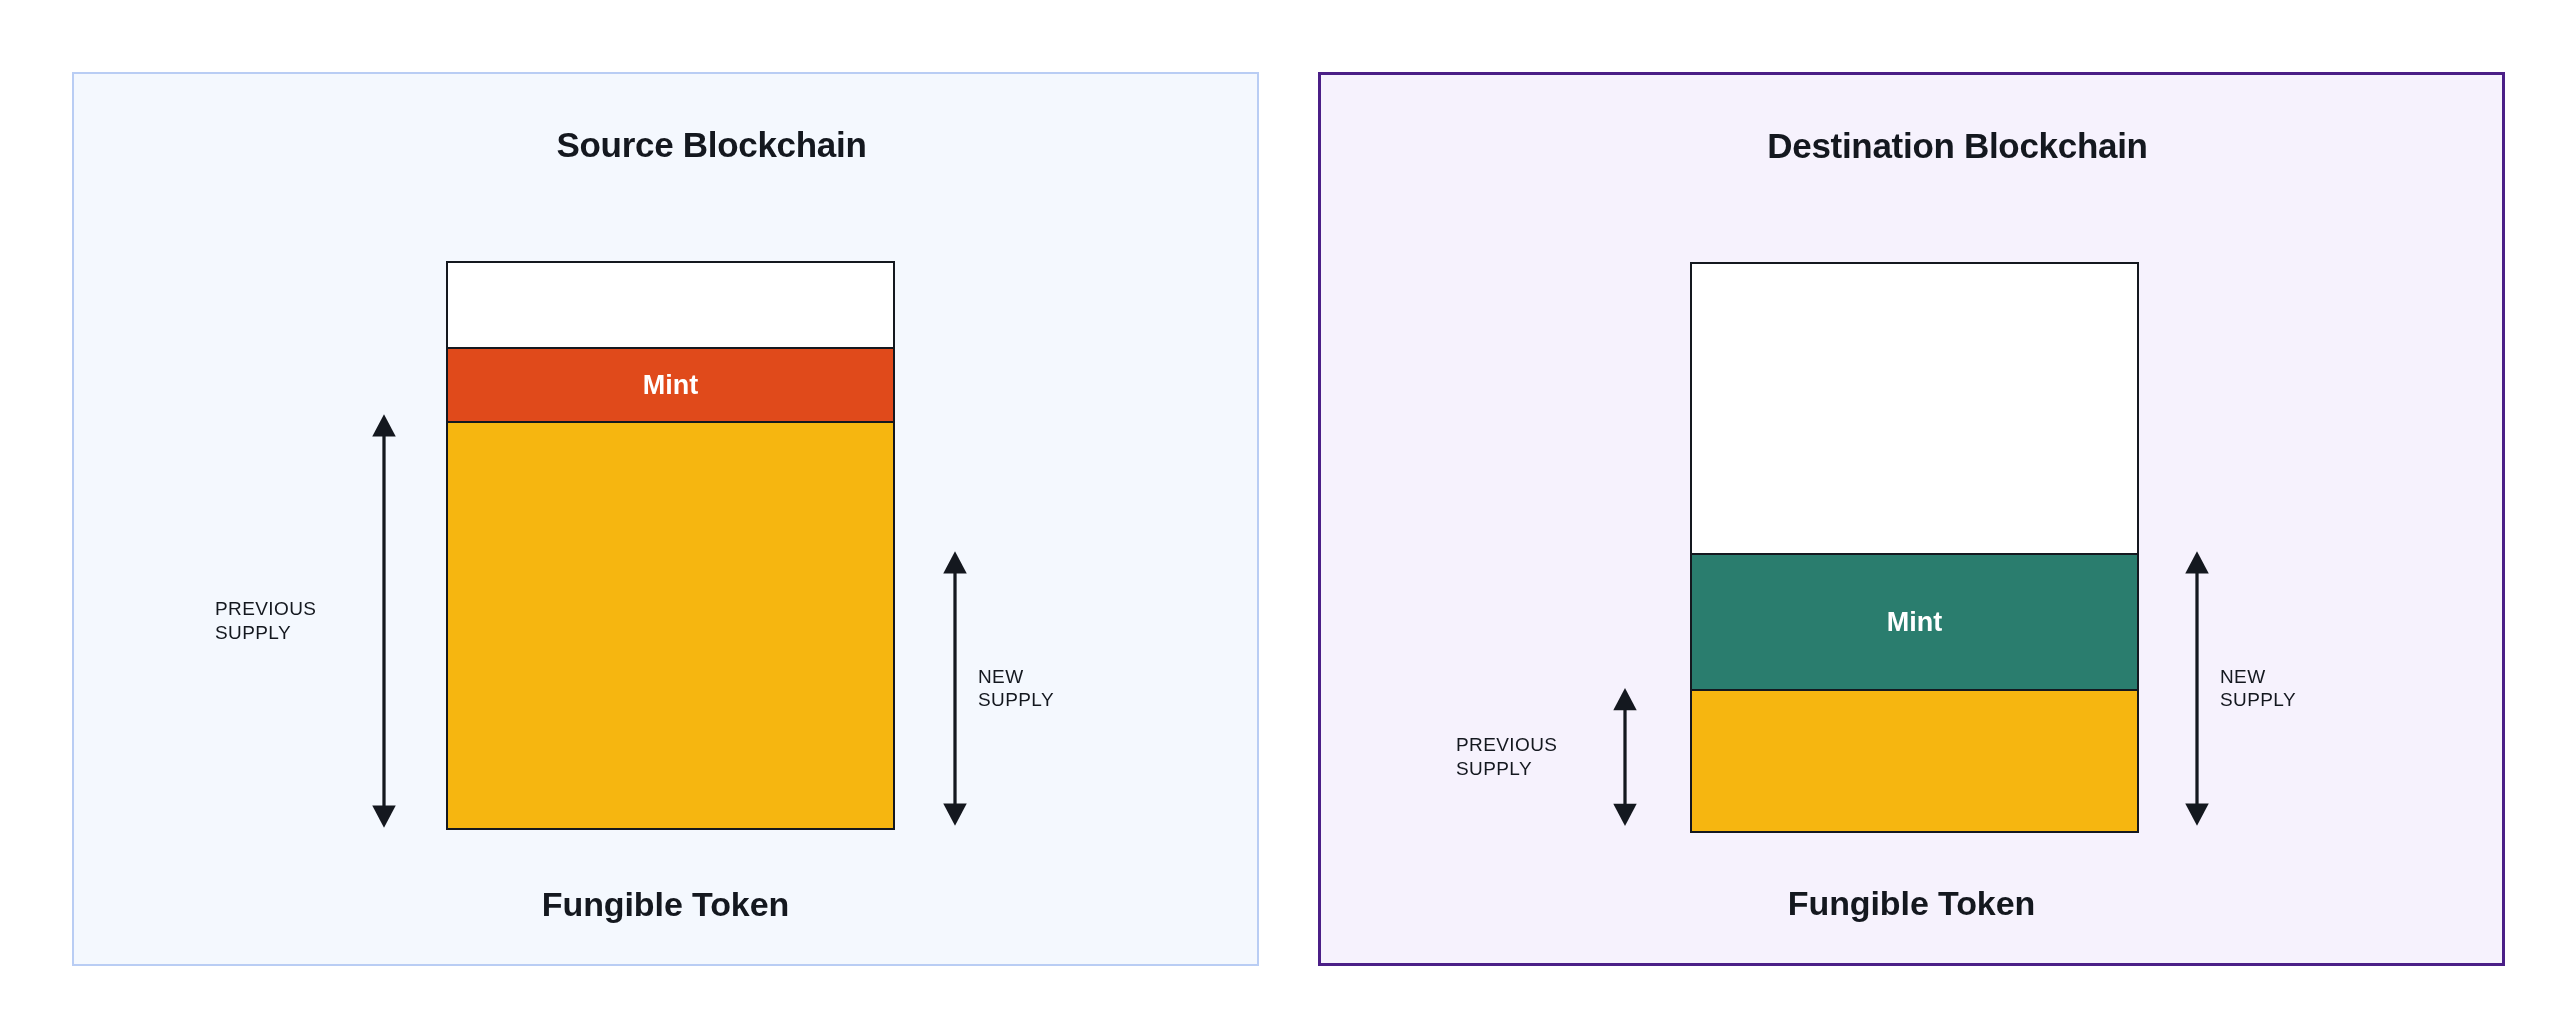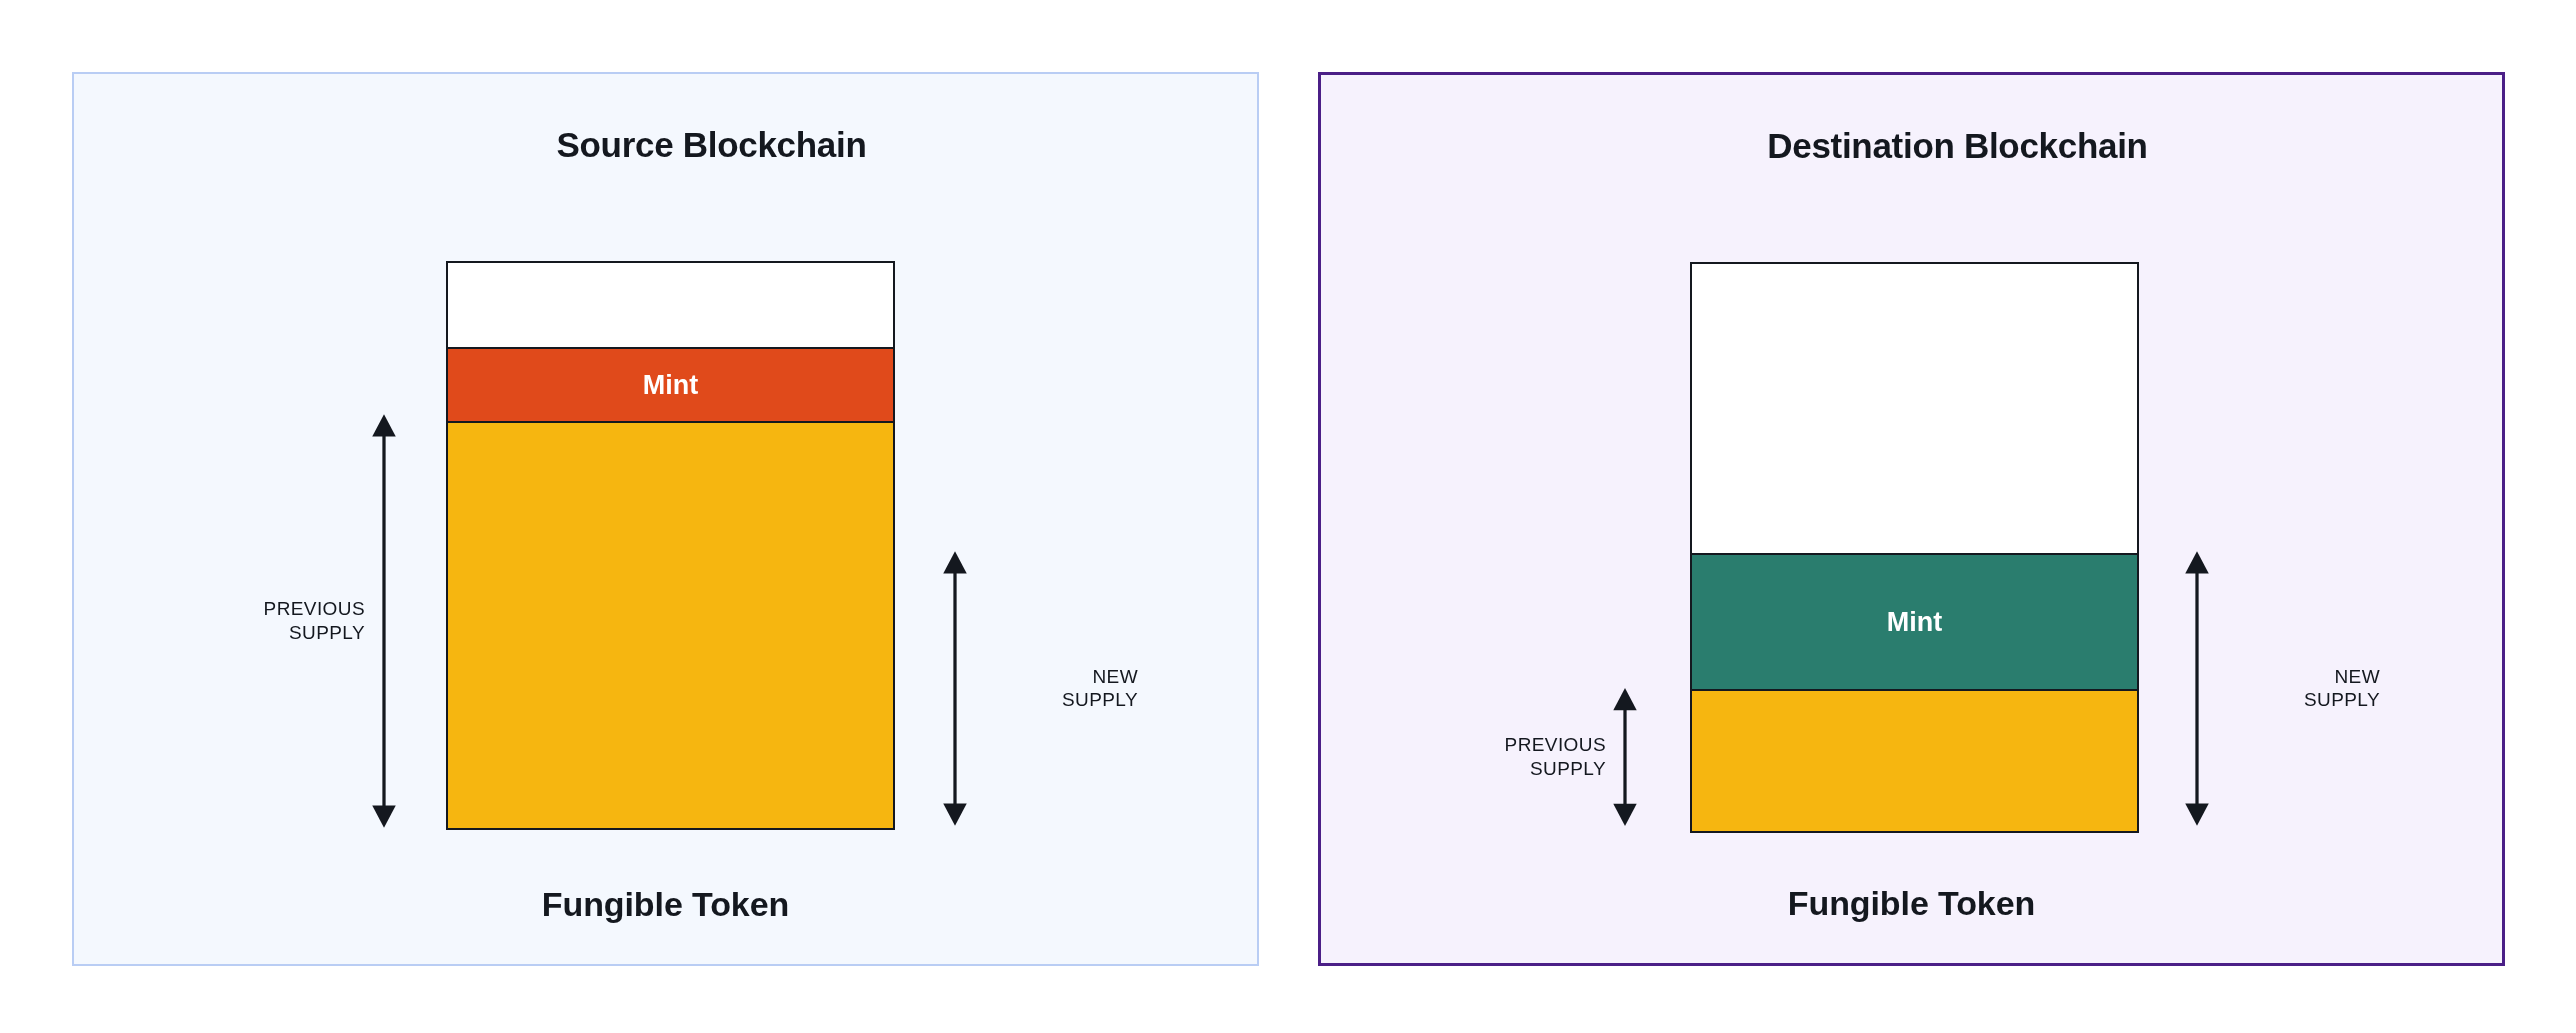--- a/index.html
+++ b/index.html
@@ -109,26 +109,26 @@
     width: 30px;
   }
   .measure svg { display: block; overflow: visible; }
   .measure-label {
     position: absolute;
     font-size: 19px;
     font-weight: 400;
     color: #14181f;
     line-height: 1.26;
     letter-spacing: 0.4px;
-    text-align: right;
+    text-align: left;
     white-space: pre-line;
     width: 150px;
   }
   .lbl-left  { right: 34px; top: 50%; transform: translateY(-50%); }
-  .lbl-right { left: 48px;  top: 50%; transform: translateY(-50%); }
+  .lbl-right { left: 38px;  top: 50%; transform: translateY(-50%); }
 
   
   .m-src-prev { left: 369px;  top: 414px;  height: 414px; }
   .m-src-new  { left: 940px; top: 551px;  height: 275px; }
   .m-dst-prev { left: 1610px; top: 688px; height: 138px; }
   .m-dst-new  { left: 2182px; top: 551px;  height: 275px; }
 </style>
 </head>
 <body>
 

